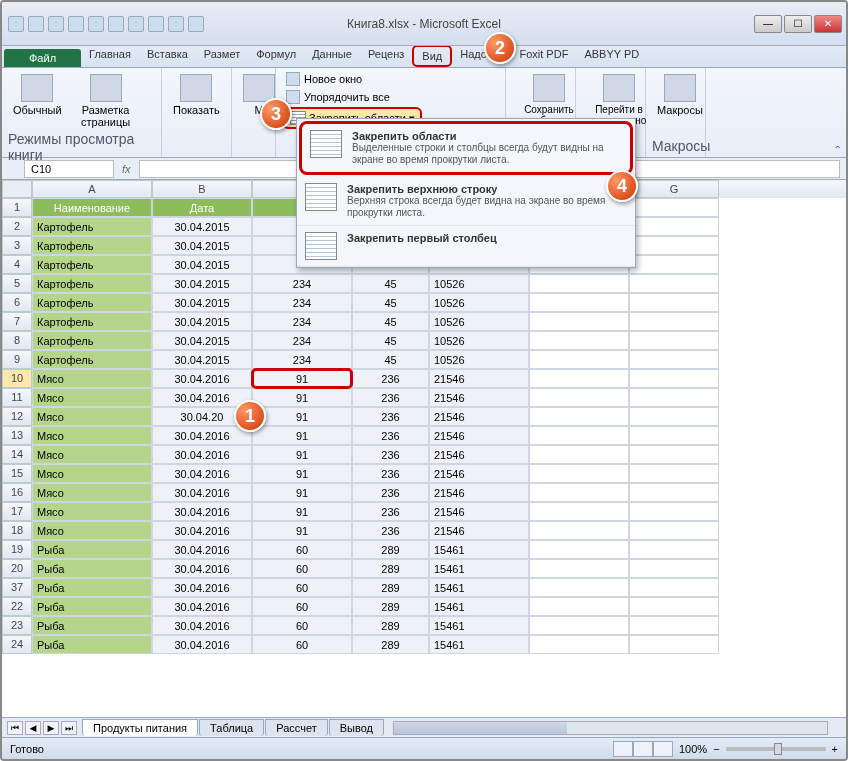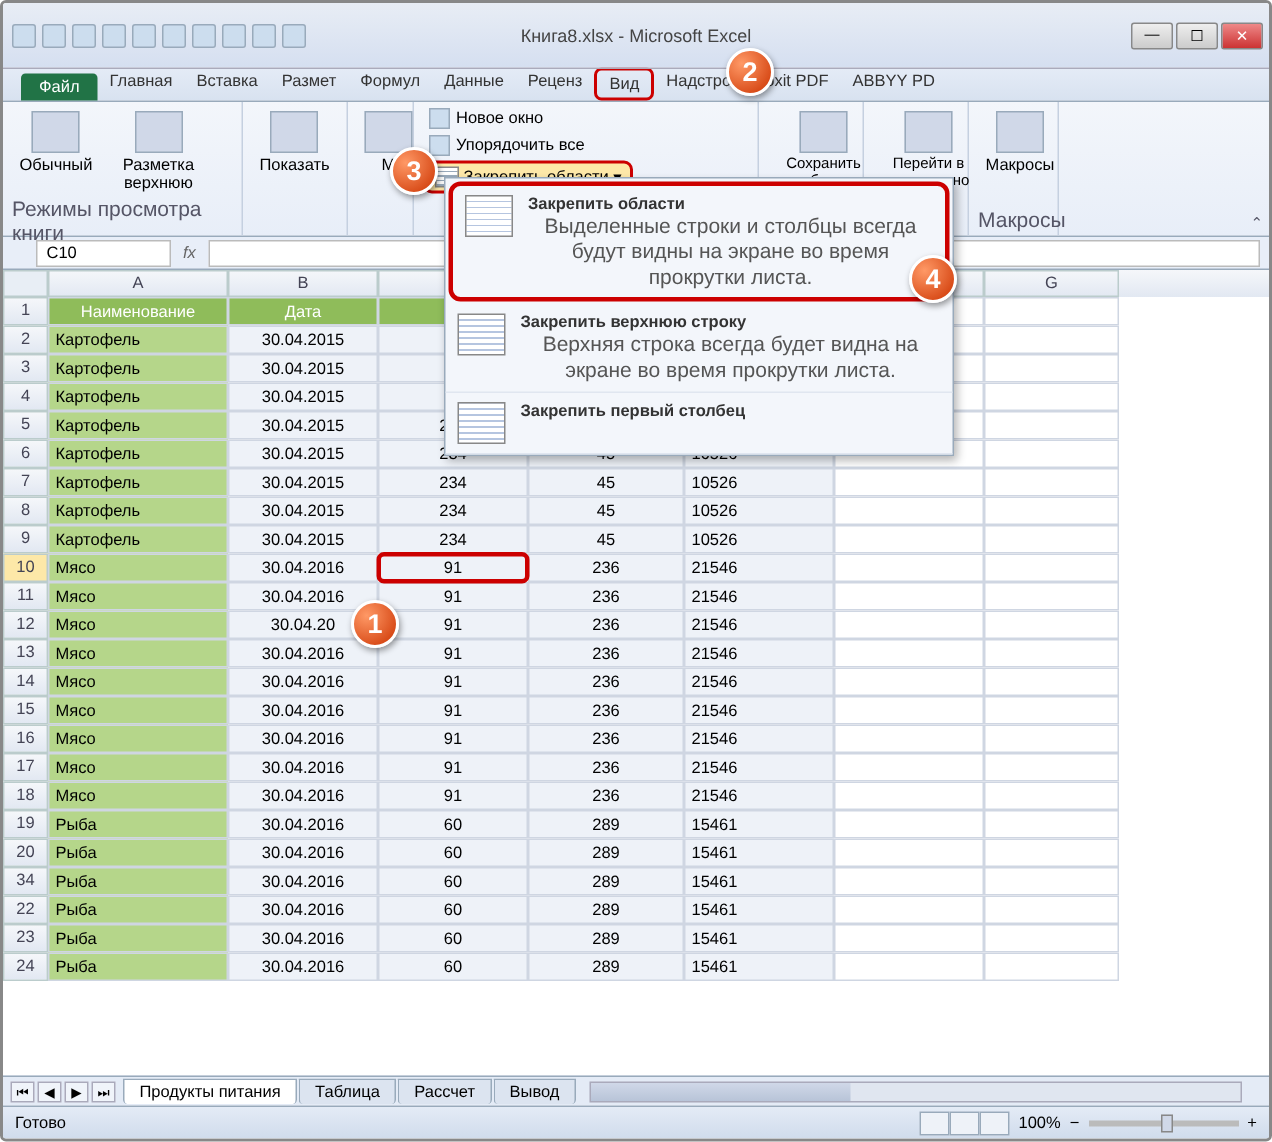--- a/index.html
+++ b/index.html
@@ -7,53 +7,53 @@
 
 .titlebar { height: 44px; background: linear-gradient(#e8edf5, #d5dff0); display: flex; align-items: center; border-bottom: 1px solid #aab; position: relative; }
 .qat { display: flex; gap: 4px; padding: 0 6px; align-items: center; }
 .qat-btn { width: 16px; height: 16px; background: #cde; border: 1px solid #9ab; border-radius: 2px; cursor: pointer; }
 .title-text { position: absolute; left: 50%; transform: translateX(-50%); font-size: 12px; color: #444; }
 .win-controls { margin-left: auto; display: flex; gap: 2px; padding-right: 4px; }
 .win-btn { width: 28px; height: 18px; border: 1px solid #888; border-radius: 2px; background: linear-gradient(#eee,#ccc); display: flex; align-items: center; justify-content: center; font-size: 10px; cursor: pointer; }
 .win-close { background: linear-gradient(#e88,#c33); color: #fff; }
 
 .ribbon-tabs { height: 22px; background: linear-gradient(#e4ebf6,#d8e2f0); display: flex; align-items: flex-end; border-bottom: 1px solid #9ab; font-size: 11px; }
-.file-tab { background: #217346; color: #fff; padding: 3px 12px; border-radius: 3px 3px 0 0; margin-left: 12px; }
+.file-tab { background: #217346; color: #fff; padding: 3px 25px; border-radius: 3px 3px 0 0; margin-left: 2px; }
 .tab { padding: 3px 8px; color: #333; cursor: pointer; }
 
 .ribbon { height: 90px; background: linear-gradient(#f3f6fb,#e8eef8); border-bottom: 1px solid #9ab; display: flex; font-size: 11px; position: relative; }
 .rgroup { border-right: 1px solid #c5d0e0; padding: 3px 6px; display: flex; flex-direction: column; }
 .rgroup-body { flex: 1; display: flex; gap: 4px; align-items: flex-start; }
 .rgroup-label { font-size: 14px; color: #556; }
 .big-btn { display: flex; flex-direction: column; align-items: center; padding: 2px 4px; cursor: pointer; border: 1px solid transparent; border-radius: 3px; }
 .big-btn .ico { width: 32px; height: 28px; background: #d0d8e8; border: 1px solid #9ab; margin-bottom: 2px; }
 .small-btn { display: flex; align-items: center; gap: 4px; padding: 1px 4px; cursor: pointer; font-size: 11px; }
 .small-btn .si { width: 14px; height: 14px; background: #cde; border: 1px solid #9ab; }
 
 .freeze-btn { border: 2px solid #c00; border-radius: 6px; padding: 2px 6px; background: #fde8a8; display: flex; align-items: center; gap: 3px; }
 .freeze-btn .si2 { width: 16px; height: 14px; background: repeating-linear-gradient(#fff 0 2px,#9ab 2px 3px); border: 1px solid #888; }
 
 .dropdown { position: absolute; top: 50px; left: 294px; width: 340px; background: #f3f6fb; border: 1px solid #9ab; box-shadow: 2px 3px 6px rgba(0,0,0,.3); z-index: 20; }
 .dd-item { display: flex; padding: 6px 8px; gap: 10px; border-bottom: 1px solid #e0e6f0; }
 .dd-item.highlighted { border: 3px solid #c00; border-radius: 8px; margin: 2px; }
 .dd-ico { width: 32px; height: 28px; flex-shrink: 0; background: repeating-linear-gradient(#fff 0 3px,#b5c5e0 3px 4px); border: 1px solid #888; }
 .dd-title { font-weight: bold; font-size: 11px; color: #333; }
-.dd-desc { font-size: 14px; color: #555; line-height: 1.2; text-align: center; }
+.dd-desc { font-size: 10px; color: #555; line-height: 1.2; }
 .ribbon-collapse { position:absolute; right:4px; bottom:2px; font-size:10px; color:#556; cursor:pointer; }
 
 .formula-bar { height: 22px; background: #e8eef8; border-bottom: 1px solid #9ab; display: flex; align-items: center; font-size: 11px; }
 .name-box { width: 90px; padding: 2px 6px; border-right: 1px solid #9ab; background: #fff; margin: 2px 0 2px 22px; border: 1px solid #bbb; }
 .fx { padding: 0 8px; color: #666; font-style: italic; }
 .formula-input { flex:1; background:#fff; height:18px; border:1px solid #bbb; margin:2px 6px 2px 0; }
 
 .grid-area { position: relative; }
 .col-headers { display: flex; height: 18px; background: linear-gradient(#f5f7fa,#e2e8f2); font-size: 11px; }
 .rowhdr-spacer { width: 30px; border: 1px solid #bcc; background: #e8eef5; }
 .col-h { border: 1px solid #bcc; text-align: center; line-height: 16px; color: #445; cursor: pointer; }
-.cA{width:120px}.cB{width:100px}.cC{width:100px}.cD{width:104px}.cE{width:100px}.cF{width:100px}.cG{width:90px}
+.cA{width:120px}.cB{width:100px}.cC{width:100px}.cD{width:77px}.cE{width:100px}.cF{width:100px}.cG{width:90px}
 
 .rows { }
 .row { display: flex; height: 19px; font-size: 11px; }
 .row-h { width: 30px; border: 1px solid #bcc; background: linear-gradient(#f5f7fa,#e2e8f2); text-align: center; line-height: 17px; color: #445; cursor: pointer; }
 .row-h.sel { background: #fde8a8; }
 .cell { border: 1px solid #cfd6e2; padding: 1px 4px; line-height: 16px; overflow: hidden; white-space: nowrap; }
 .hdr-cell { background: #8fbc5a; color: #fff; text-align: center; font-size: 11px; }
 .data-a { background: #b5d68a; }
 .data-b { background: #eef2f8; text-align: center; }
 .data-c { background: #eef2f8; text-align: center; }
@@ -122,21 +122,21 @@
 
 <div class="ribbon">
   <div class="rgroup" style="width:160px">
     <div class="rgroup-body">
       <div class="big-btn">
         <div class="ico"></div>
         <span>Обычный</span>
       </div>
       <div class="big-btn">
         <div class="ico"></div>
-        <span style="width:60px;text-align:center">Разметка верхнюю</span>
+        <span style="width:60px;text-align:center">Разметка страницы</span>
       </div>
     </div>
     <div class="rgroup-label">Режимы просмотра книги</div>
   </div>
   <div class="rgroup" style="width:70px">
     <div class="rgroup-body">
       <div class="big-btn">
         <div class="ico"></div>
         <span>Показать</span>
       </div>
@@ -432,21 +432,21 @@
         <div class="row-h">20</div>
         <div class="cell data-a cA">Рыба</div>
         <div class="cell data-b cB">30.04.2016</div>
         <div class="cell data-c cC">60</div>
         <div class="cell data-d cD">289</div>
         <div class="cell data-e cE">15461</div>
         <div class="cell empty cF"></div>
         <div class="cell empty cG"></div>
       </div>
       <div class="row">
-        <div class="row-h">34</div>
+        <div class="row-h">37</div>
         <div class="cell data-a cA">Рыба</div>
         <div class="cell data-b cB">30.04.2016</div>
         <div class="cell data-c cC">60</div>
         <div class="cell data-d cD">289</div>
         <div class="cell data-e cE">15461</div>
         <div class="cell empty cF"></div>
         <div class="cell empty cG"></div>
       </div>
       <div class="row">
         <div class="row-h">22</div>

